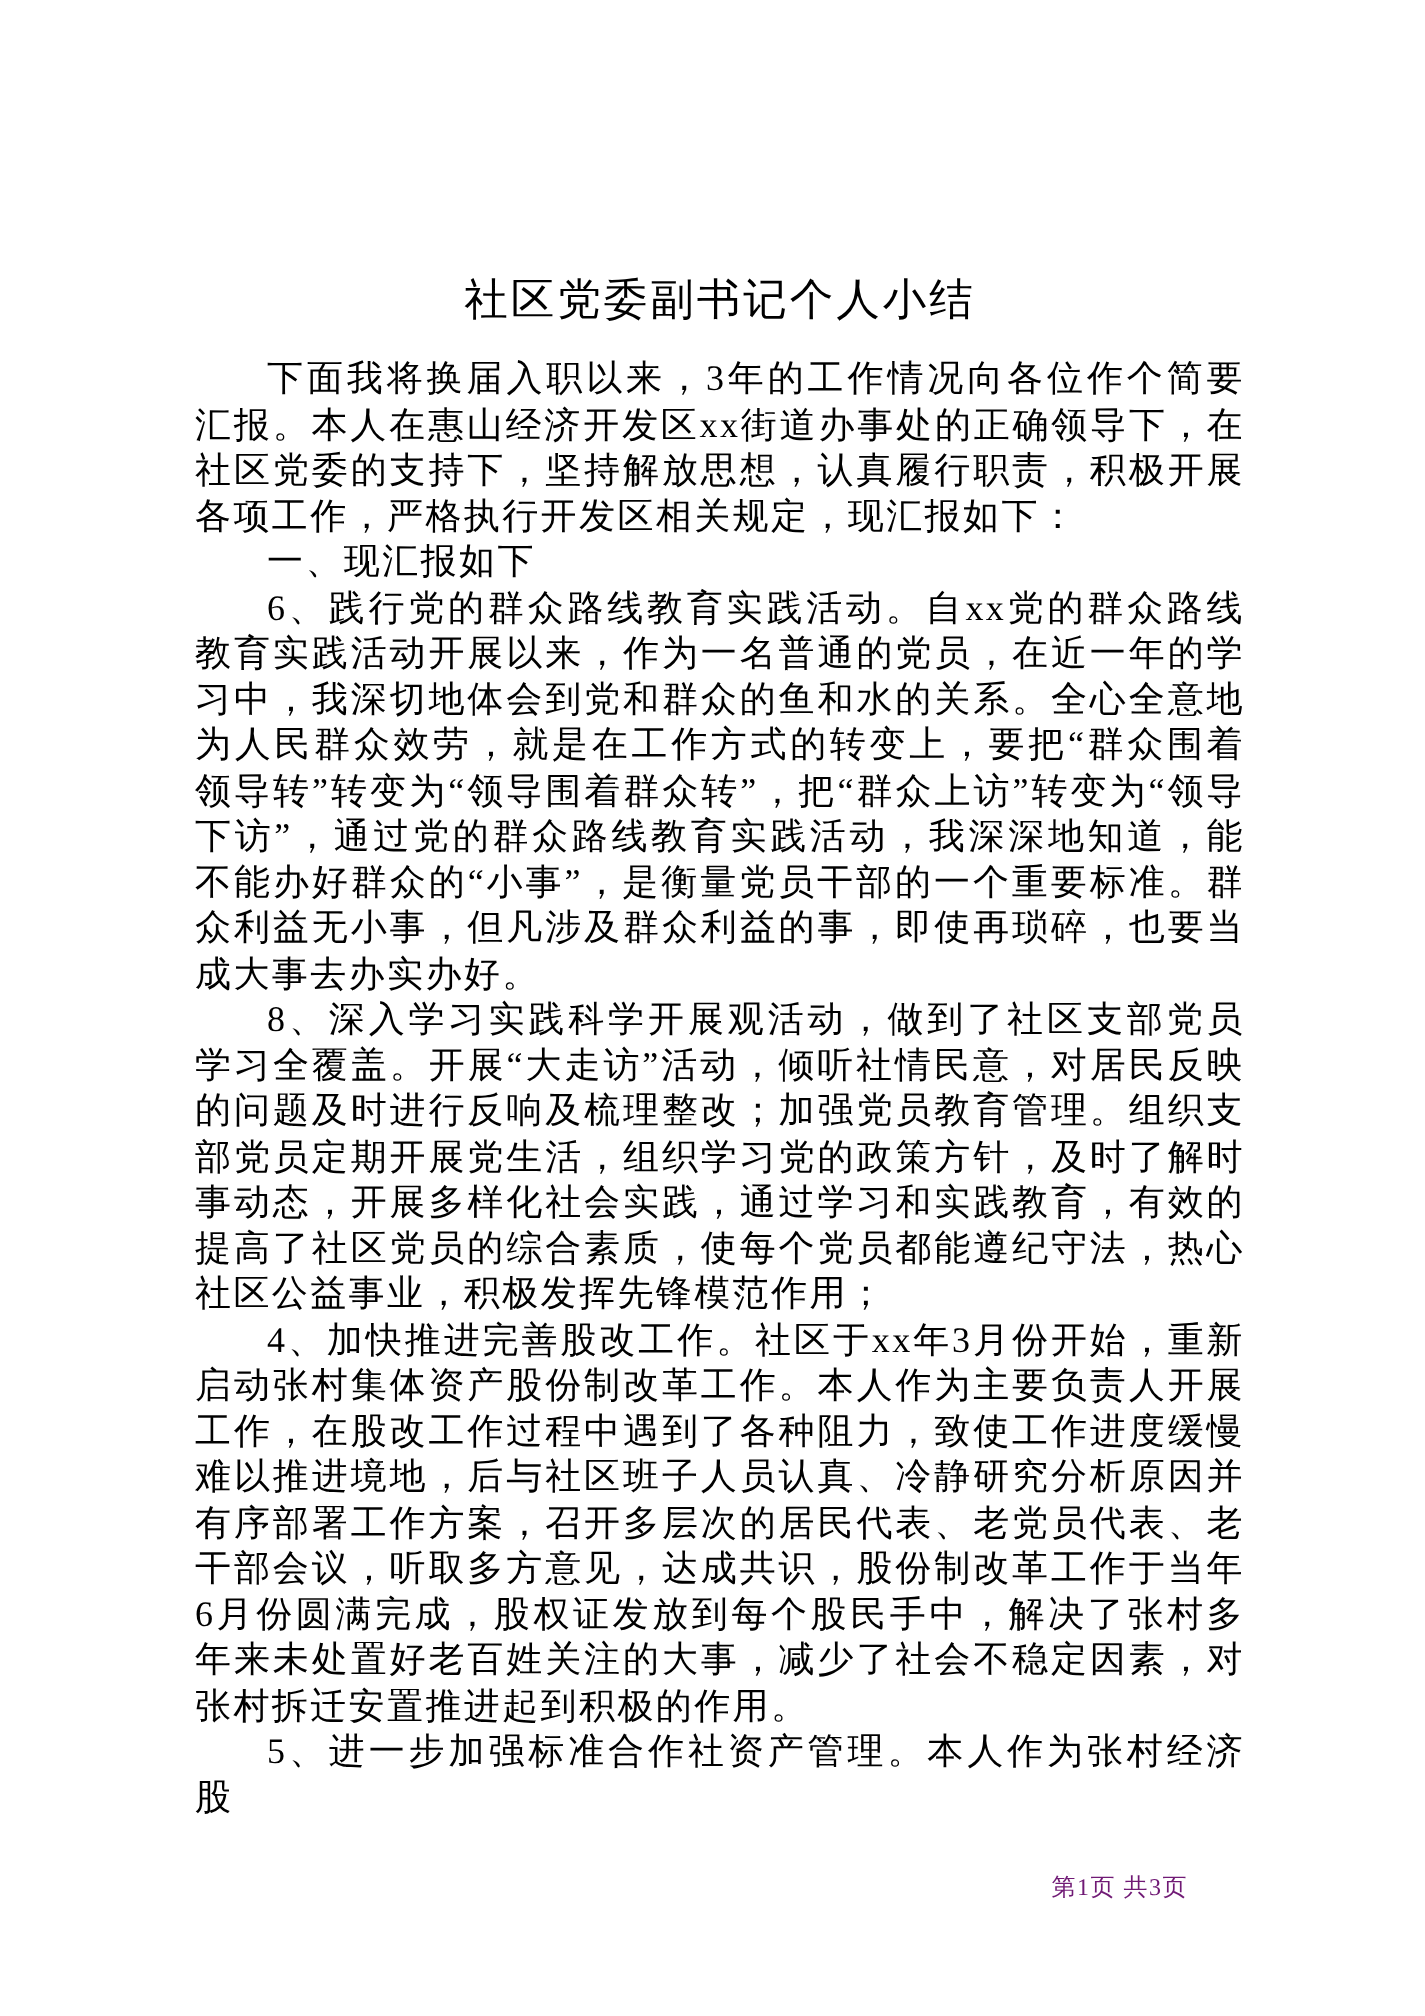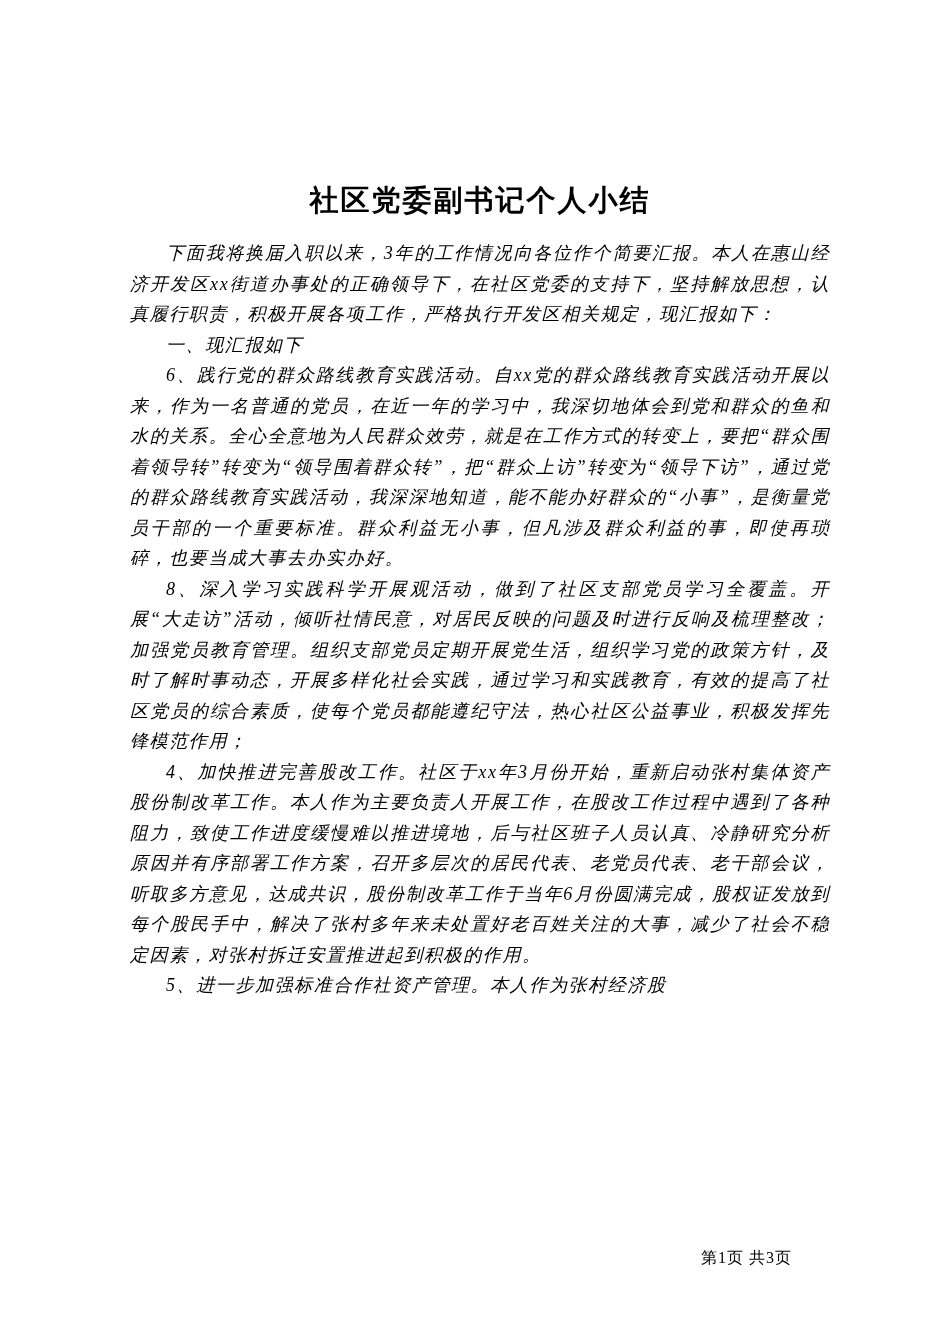--- a/index.html
+++ b/index.html
@@ -14,42 +14,41 @@
     background: #ffffff;
     box-sizing: border-box;
     padding: 180px 120px 0 130px;
     font-family: "Liberation Serif", "DejaVu Serif", serif;
     color: #000000;
     overflow: hidden;
   }
   .doc-title {
     margin: 0 0 18px 0;
     font-size: 29px;
-    font-weight: bold;
+    font-weight: normal;
     text-align: center;
     line-height: 40px;
     letter-spacing: 2px;
   }
   .para {
     margin: 0;
-    font-size: 18px;
+    font-size: 24px;
     line-height: 30.5px;
     letter-spacing: 1.6px;
     text-indent: 2em;
     text-align: justify;
     word-break: break-all;
-    font-style: italic;
   }
   .page-footer {
     position: absolute;
     top: 1248px;
     right: 158px;
     font-size: 16px;
     letter-spacing: 1px;
-    color: #000000;
+    color: #701a75;
   }
 </style>
 </head>
 <body>
 
 <div class="page">
 
   <h1 class="doc-title">社区党委副书记个人小结</h1>
 
   <p class="para">下面我将换届入职以来，3年的工作情况向各位作个简要汇报。本人在惠山经济开发区xx街道办事处的正确领导下，在社区党委的支持下，坚持解放思想，认真履行职责，积极开展各项工作，严格执行开发区相关规定，现汇报如下：</p>

